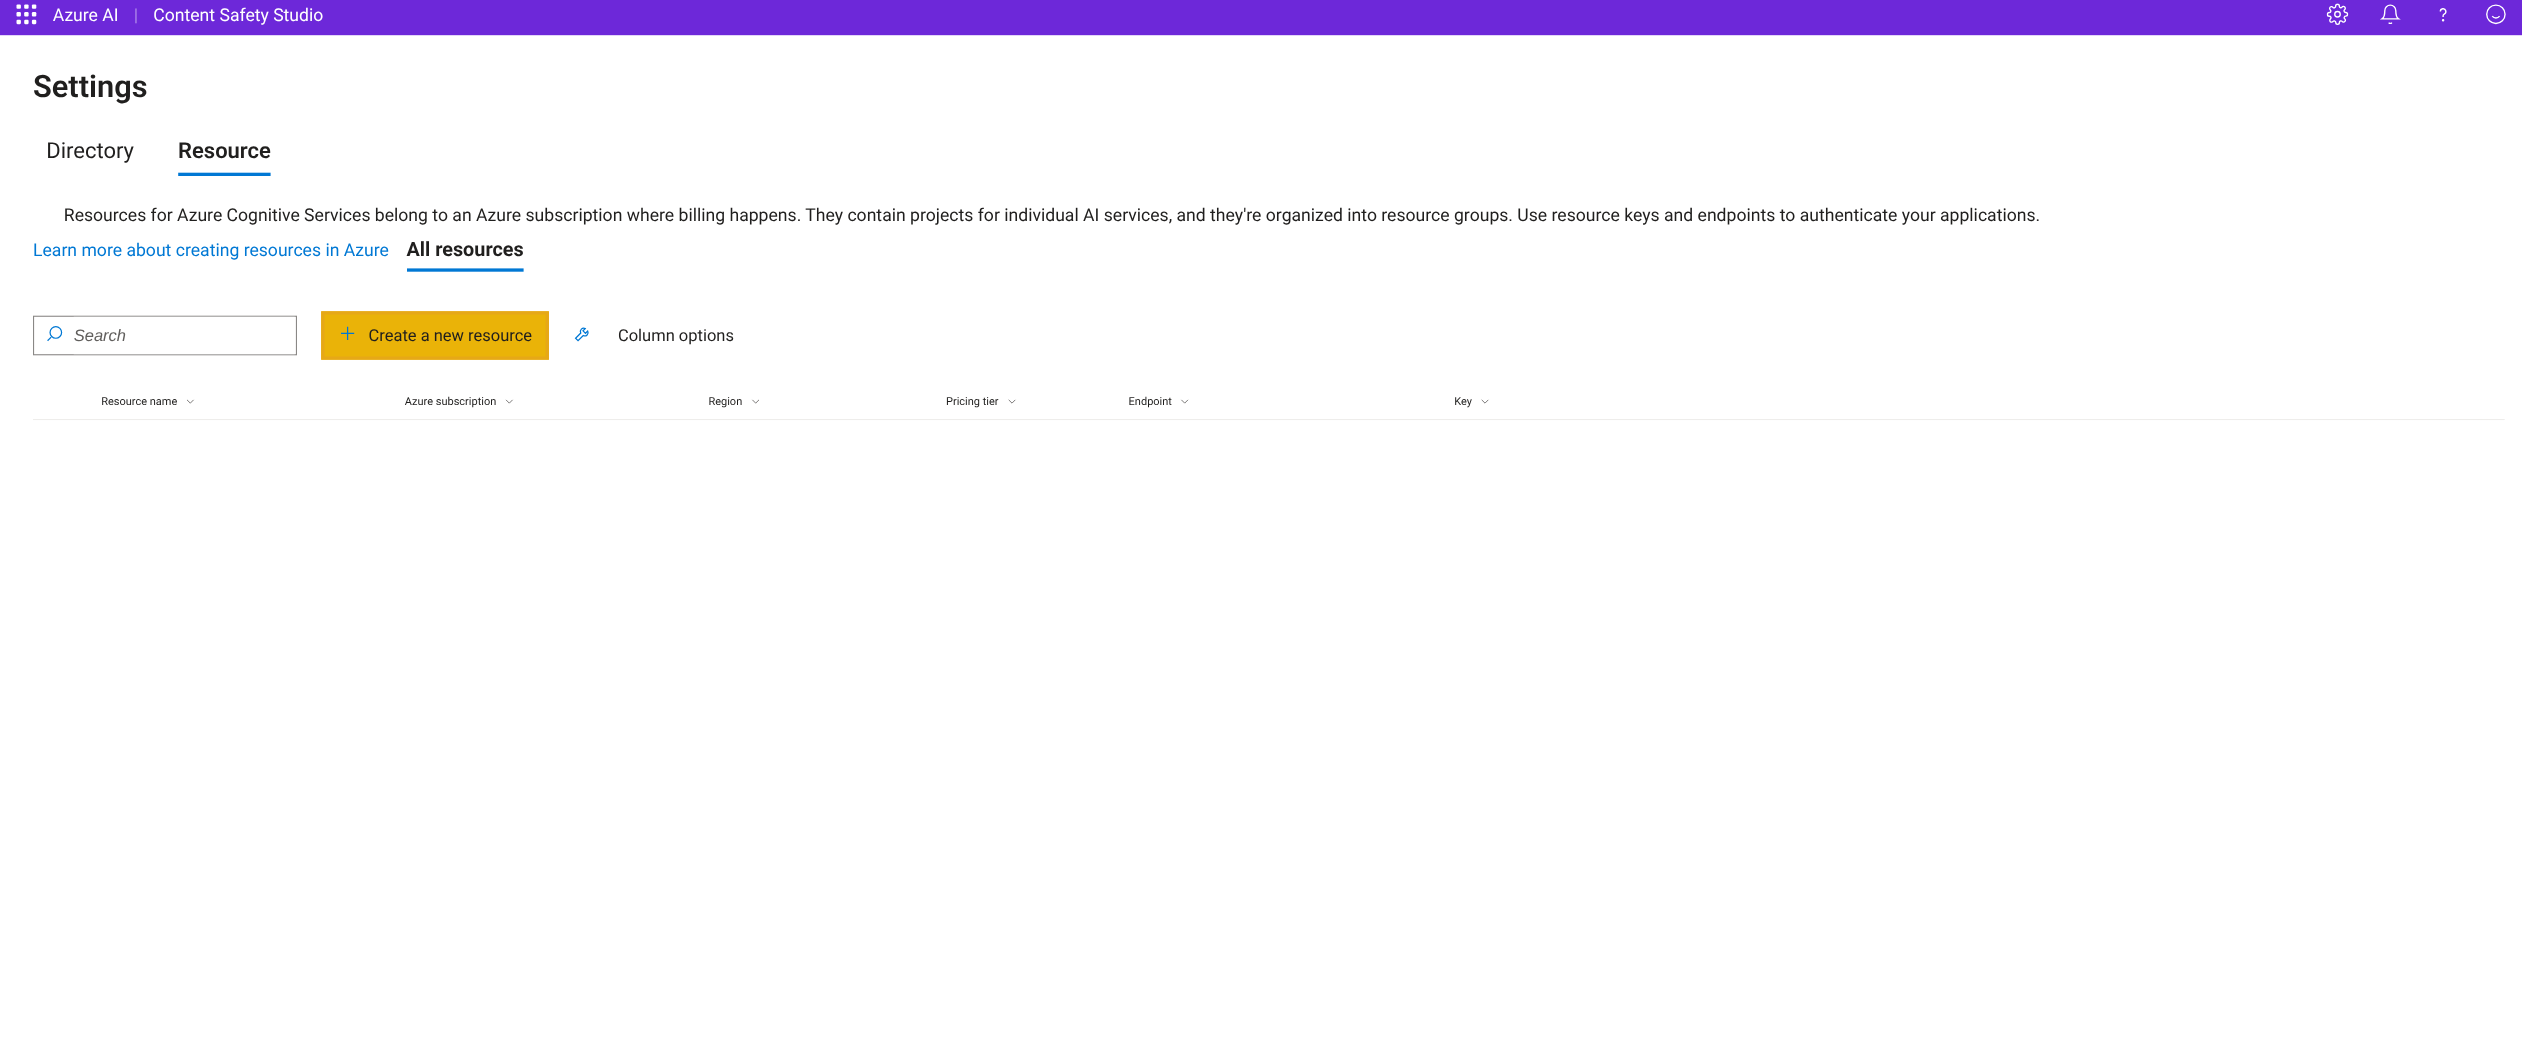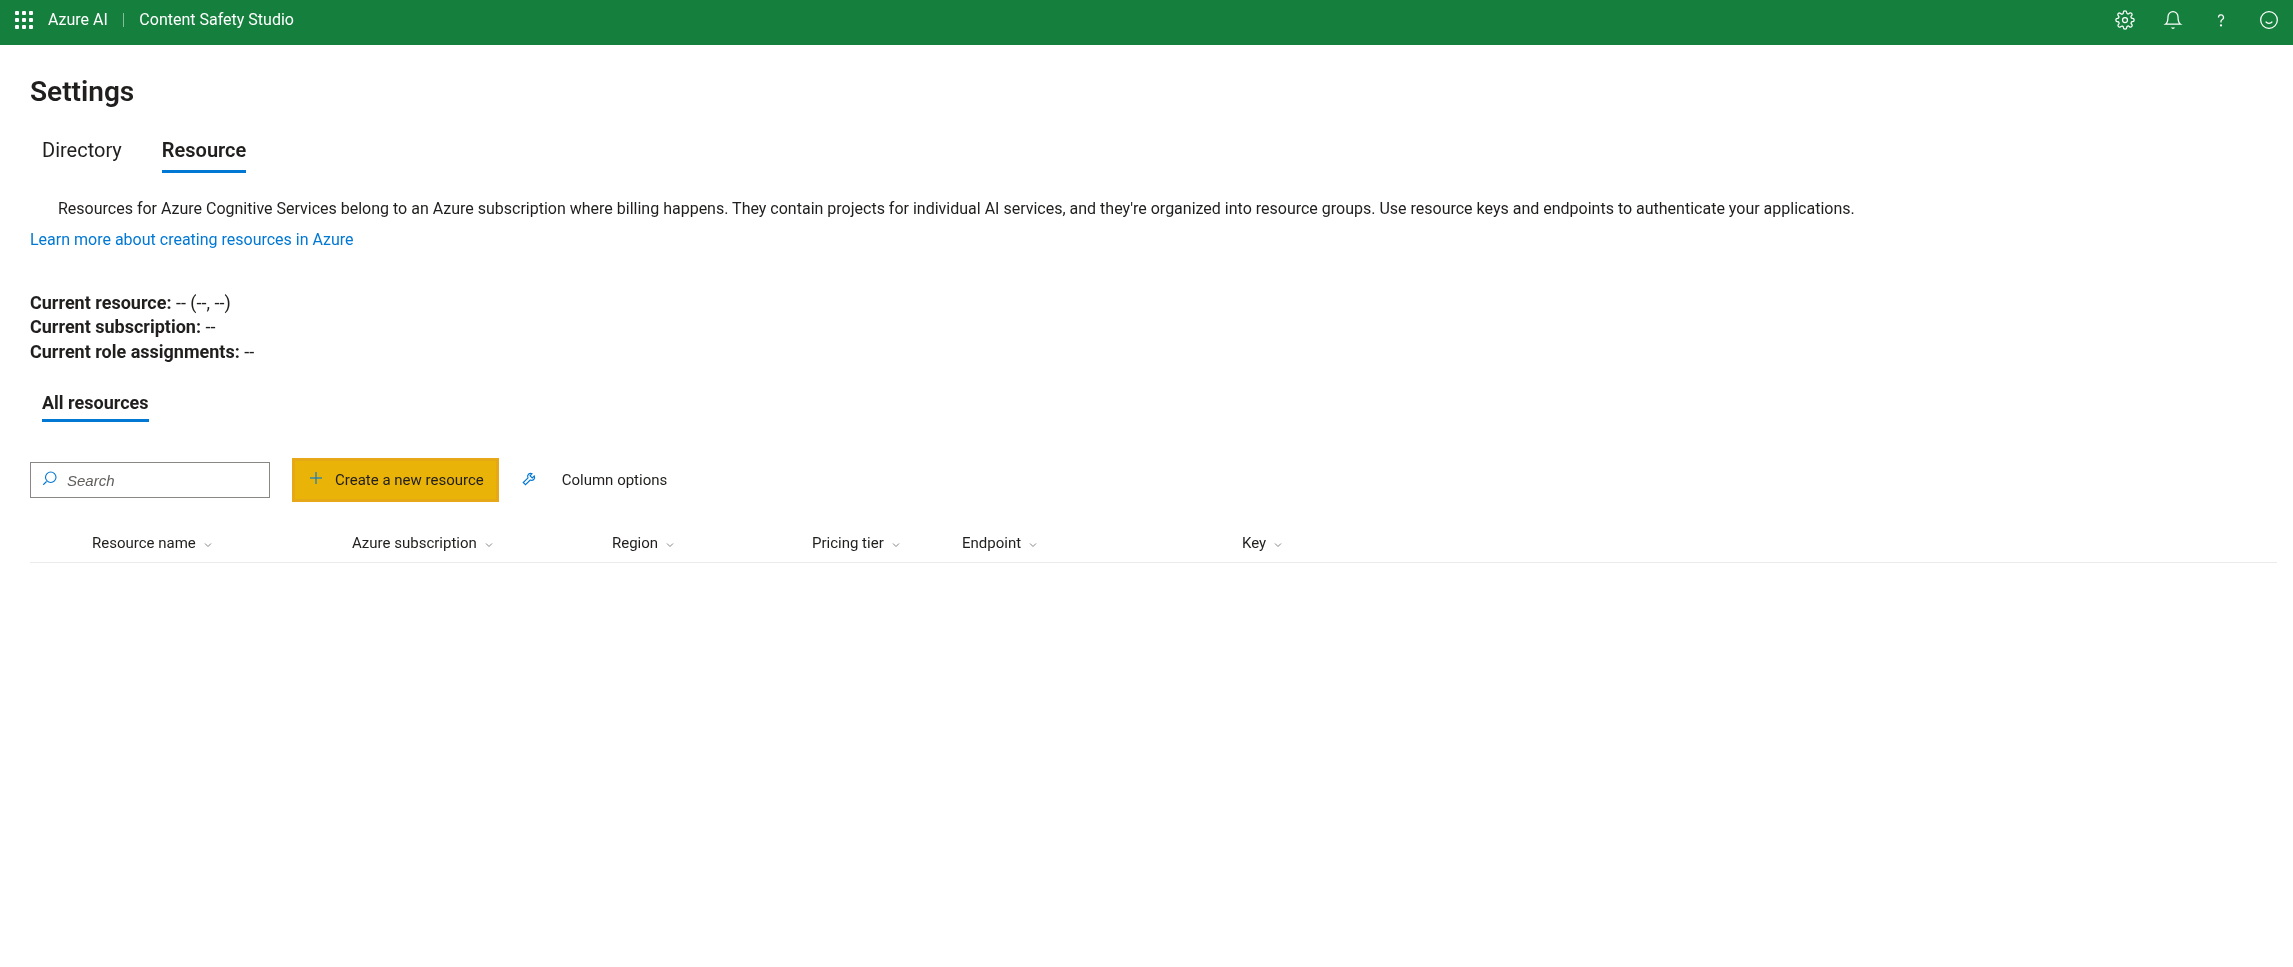--- a/index.html
+++ b/index.html
@@ -7,22 +7,22 @@
       padding: 0;
       box-sizing: border-box;
     }
     body {
       font-family: "Segoe UI", -apple-system, BlinkMacSystemFont, Roboto, "Helvetica Neue", sans-serif;
       background: #ffffff;
       color: #323130;
       overflow-x: hidden;
     }
     .header-bar {
-      background: #15803d;
-      height: 45px;
+      background: #6d28d9;
+      height: 32px;
       display: flex;
       align-items: center;
       justify-content: space-between;
       padding: 0 12px 6px 8px;
     }
     .header-left {
       display: flex;
       align-items: center;
       gap: 8px;
       color: #fff;
@@ -214,22 +214,22 @@
       width: 18px;
       height: 18px;
       stroke: #0078d4;
       fill: none;
       stroke-width: 1.5;
     }
     .table-header-row {
       display: flex;
       border-bottom: 1px solid #edebe9;
       padding: 10px 0 10px 62px;
-      gap: 0;
-      font-size: 15px;
+      gap: 16px;
+      font-size: 10px;
       color: #201f1e;
     }
     .col {
       display: flex;
       align-items: center;
       gap: 6px;
       cursor: pointer;
     }
     .col-resource { width: 260px; }
     .col-sub { width: 260px; }
@@ -307,34 +307,20 @@
   <h1 class="page-title">Settings</h1>
 
   <div class="tabs-row">
     <div class="tab">Directory</div>
     <div class="tab active">Resource</div>
   </div>
 
   <p class="description">Resources for Azure Cognitive Services belong to an Azure subscription where billing happens. They contain projects for individual AI services, and they're organized into resource groups. Use resource keys and endpoints to authenticate your applications.</p>
   <a class="learn-more">Learn more about creating resources in Azure</a>
 
-  <div class="info-block">
-    <div class="info-line">
-      <span class="info-label">Current resource:</span>
-      <span>-- (--, --)</span>
-    </div>
-    <div class="info-line">
-      <span class="info-label">Current subscription:</span>
-      <span>--</span>
-    </div>
-    <div class="info-line">
-      <span class="info-label">Current role assignments:</span>
-      <span>--</span>
-    </div>
-  </div>
 
   <div class="sub-tab">All resources</div>
 
   <div class="toolbar-row">
     <div class="search-box">
       <span>
         <svg viewBox="0 0 24 24">
             <circle cx="11" cy="11" r="7"></circle>
             <line x1="21" y1="21" x2="16.65" y2="16.65"></line>
           </svg>

